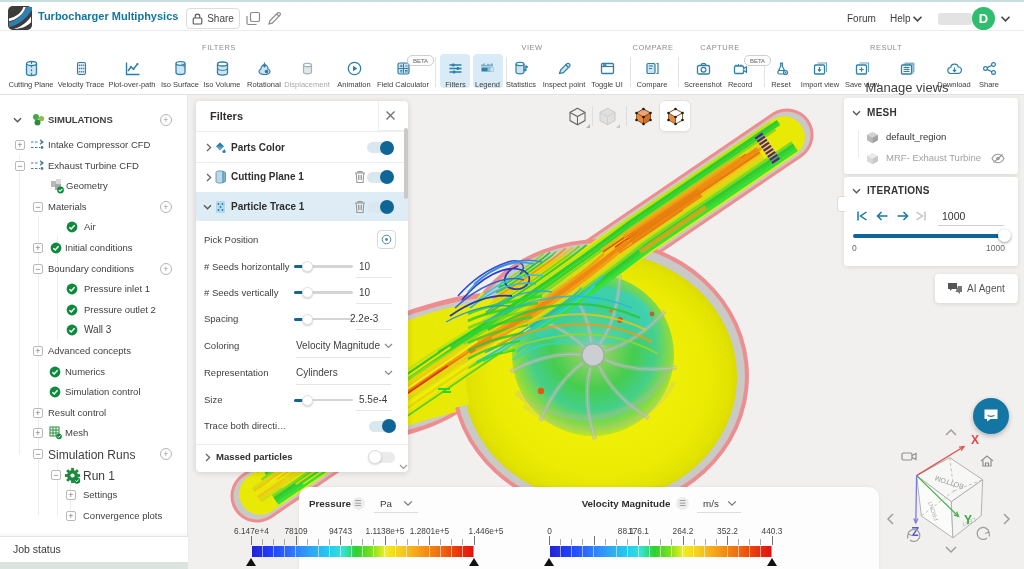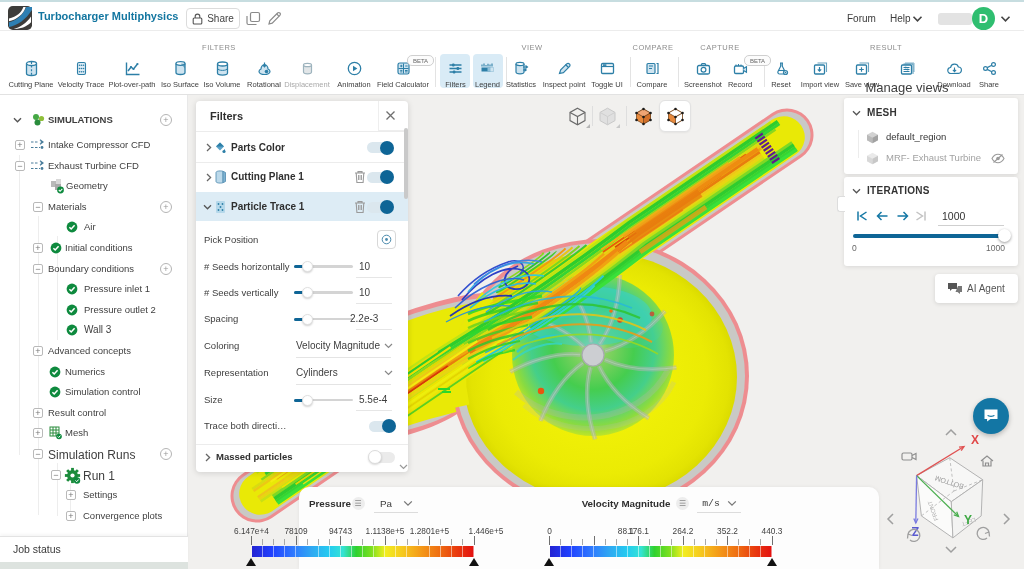--- a/index.html
+++ b/index.html
@@ -471,21 +471,21 @@
 <div class="abs" style="left:766.5px;top:558px;width:0;height:0;border-left:5.5px solid transparent;border-right:5.5px solid transparent;border-bottom:8px solid #111;"></div>
 <div class="abs" style="left:240px;top:498px;width:180px;text-align:center;font-size:9.8px;font-weight:bold;color:#2f2f2f;">Pressure</div>
 <div class="abs" style="left:351.5px;top:497px;width:13px;height:13px;border-radius:50%;background:#ededed;color:#8a8a8a;font-size:8px;text-align:center;line-height:13px;">☰</div>
 <div class="abs" style="left:361px;top:498px;width:50px;text-align:center;font-size:9.8px;color:#3a3a3a;">Pa</div>
 <svg class="abs" style="left:403px;top:500px;" width="10" height="7" viewBox="0 0 10 7">
     <path d="M1.2 1.4l3.8 3.8 3.8-3.8" fill="none" stroke="#777" stroke-width="1.3"></path>
   </svg>
 <div class="abs" style="left:374px;top:512px;width:44px;height:1px;background:#dcdcdc;"></div>
 <div class="abs" style="left:536px;top:498px;width:180px;text-align:center;font-size:9.8px;font-weight:bold;color:#2f2f2f;">Velocity Magnitude</div>
 <div class="abs" style="left:676.0px;top:497px;width:13px;height:13px;border-radius:50%;background:#ededed;color:#8a8a8a;font-size:8px;text-align:center;line-height:13px;">☰</div>
-<div class="abs" style="left:686px;top:498px;width:50px;text-align:center;font-size:9.8px;color:#3a3a3a;font-family:Liberation Mono, monospace;">m/s</div>
+<div class="abs" style="left:686px;top:498px;width:50px;text-align:center;font-size:9.8px;color:#3a3a3a;">m/s</div>
 <svg class="abs" style="left:726.5px;top:500px;" width="10" height="7" viewBox="0 0 10 7">
     <path d="M1.2 1.4l3.8 3.8 3.8-3.8" fill="none" stroke="#777" stroke-width="1.3"></path>
   </svg>
 <div class="abs" style="left:697px;top:512px;width:44px;height:1px;background:#dcdcdc;"></div>
 <svg class="abs" style="left:880px;top:425px;" width="140" height="140" viewBox="0 0 140 140">
 <g stroke="#b3b3b3" stroke-width="1" fill="none">
  <path d="M69.7 32.7 L36.6 50.6 L71.3 76.7 L102.7 54.7 Z" fill="#f7f7f6"></path>
  <path d="M36.6 50.6 L41.4 90.9 L72.9 112.9 L71.3 76.7 Z" fill="#fbfbfa"></path>
  <path d="M71.3 76.7 L72.9 112.9 L101.2 90.9 L102.7 54.7 Z" fill="#f3f3f2"></path>
  <path d="M69.7 32.7 L74 66 M74 66 L41.4 90.9 M74 66 L102.7 54.7" stroke-dasharray="3 2.4" opacity=".8"></path>

